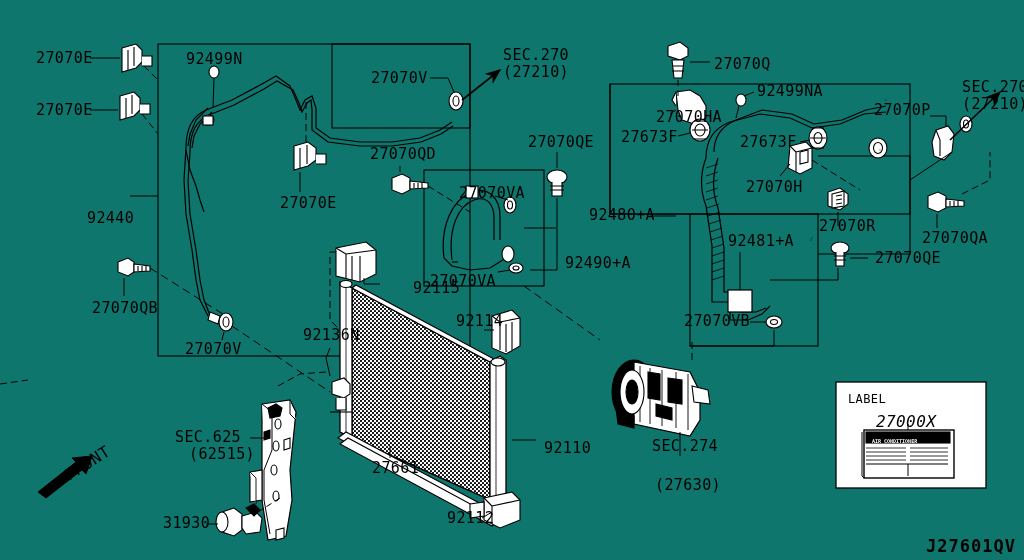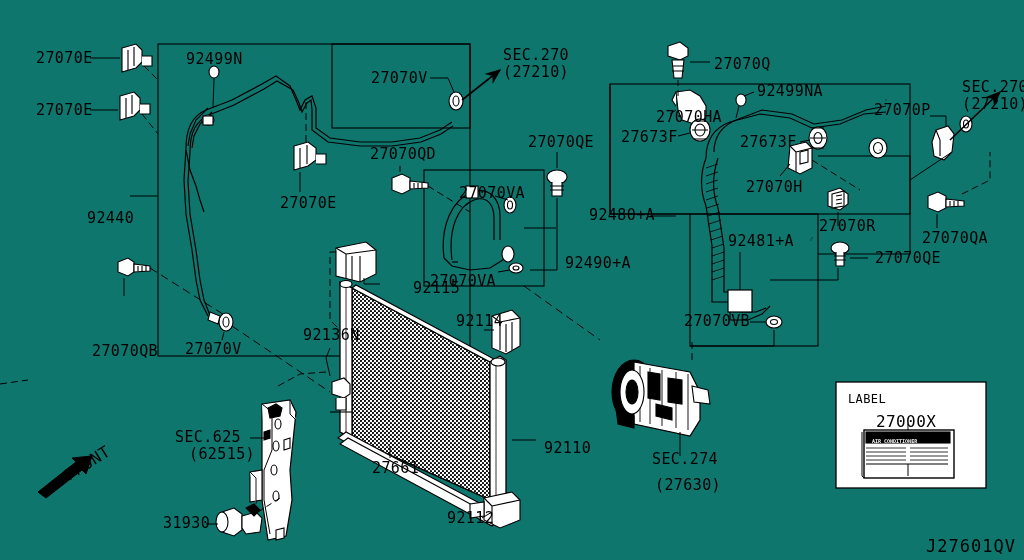--- a/index.html
+++ b/index.html
@@ -3,21 +3,21 @@
 <meta charset="utf-8">
 <style>
   html,body{margin:0;padding:0;background:#ffffff;}
   body{width:1024px;height:560px;overflow:hidden;
        font-family:"DejaVu Sans Mono","Liberation Mono",monospace;}
   #root{position:relative;width:1024px;height:560px;background:#0f766e;}
   svg#canvas{position:absolute;left:0;top:0;width:1024px;height:560px;}
   .lbl{position:absolute;white-space:pre;color:#000;
        font-family:"DejaVu Sans Mono","Liberation Mono",monospace;
        font-size:15px;letter-spacing:0.4px;line-height:15px;}
-  .wm{position:absolute;right:8px;bottom:6px;font-size:17px;letter-spacing:1px;}
+  .wm{position:absolute;right:8px;bottom:6px;font-size:17px;letter-spacing:1px;font-weight:bold;}
   .labelword{font-size:12px;}
   .lblnum{font-size:16px;}
   .tiny{font-size:5px;letter-spacing:0px;font-weight:bold;}
 </style>
 </head>
 <body>
 
 <div id="root">
 
   <svg id="canvas" viewBox="0 0 1024 560">
@@ -416,37 +416,37 @@
   <div class="lbl" style="left:746px; top:180px;">27070H</div>
   <div class="lbl" style="left:87px;  top:190px;margin-top:21px;">92440</div>
   <div class="lbl" style="left:459px; top:186px;">27070VA</div>
   <div class="lbl" style="left:280px; top:196px;">27070E</div>
   <div class="lbl" style="left:819px; top:219px;">27070R</div>
   <div class="lbl" style="left:589px; top:208px;">92480+A</div>
   <div class="lbl" style="left:922px; top:231px;">27070QA</div>
   <div class="lbl" style="left:728px; top:234px;">92481+A</div>
   <div class="lbl" style="left:565px; top:256px;">92490+A</div>
   <div class="lbl" style="left:875px; top:251px;">27070QE</div>
-  <div class="lbl" style="left:92px;  top:301px;margin-top:43px;">27070QB</div>
+  <div class="lbl" style="left:92px;  top:301px;">27070QB</div>
   <div class="lbl" style="left:385px; top:281px;margin-left:28px;">92115</div>
   <div class="lbl" style="left:430px; top:274px;">27070VA</div>
   <div class="lbl" style="left:456px; top:314px;">92114</div>
   <div class="lbl" style="left:185px; top:342px;">27070V</div>
   <div class="lbl" style="left:303px; top:328px;">92136N</div>
   <div class="lbl" style="left:684px; top:314px;">27070VB</div>
   <div class="lbl" style="left:544px; top:441px;">92110</div>
   <div class="lbl" style="left:372px; top:461px;">27661</div>
   <div class="lbl" style="left:447px; top:511px;">92112</div>
   <div class="lbl" style="left:175px; top:430px;">SEC.625</div>
   <div class="lbl" style="left:189px; top:447px;text-align:right;">(62515)</div>
   <div class="lbl" style="left:163px; top:516px;">31930</div>
-  <div class="lbl" style="left:652px; top:452px;">SEC.274</div>
+  <div class="lbl" style="left:652px; top:439px;">SEC.274</div>
   <div class="lbl" style="left:655px; top:478px;">(27630)</div>
 
   <div class="lbl" style="left:62px; top:470px; transform:rotate(-32deg); transform-origin:left top; font-size:16px;">FRONT</div>
 
   <div class="lbl labelword" style="left:848px; top:392px;">LABEL</div>
-  <div class="lbl lblnum" style="left:876px; top:414px;">27000X</div>
+  <div class="lbl lblnum" style="left:876px; top:414px;font-style:italic;">27000X</div>
   <div class="lbl tiny" style="left:872px; top:434px; color:#fff;">AIR CONDITIONER</div>
 
   <div class="lbl wm">J27601QV</div>
 
 </div>
 
 </body></html>

